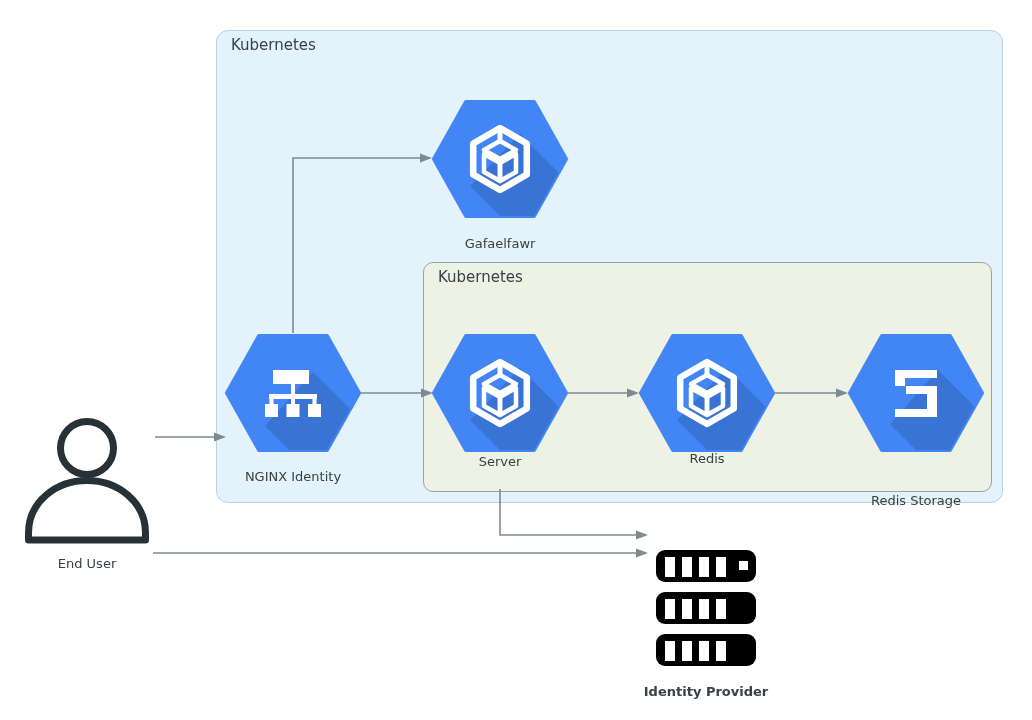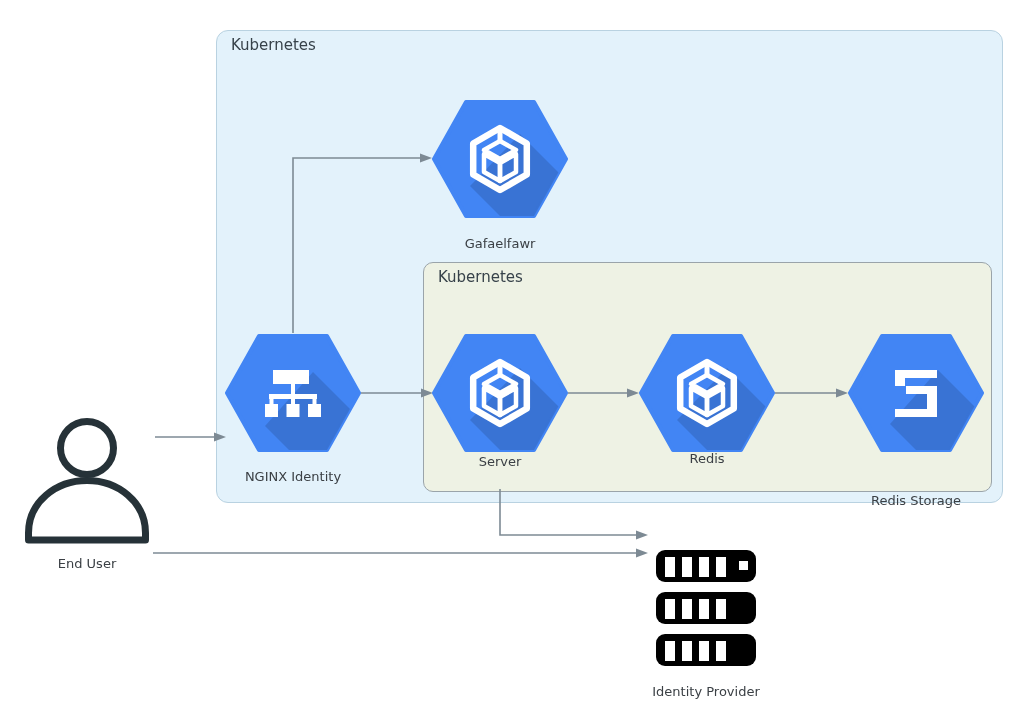--- a/index.html
+++ b/index.html
@@ -195,15 +195,15 @@
           <rect x="27" y="50" width="10" height="20"></rect>
         <rect x="44" y="50" width="10" height="20"></rect>
           <rect x="61" y="50" width="10" height="20"></rect>
         <rect x="10" y="92" width="10" height="20"></rect>
           <rect x="27" y="92" width="10" height="20"></rect>
         <rect x="44" y="92" width="10" height="20"></rect>
           <rect x="61" y="92" width="10" height="20"></rect>
       </g>
     </svg>
   </div>
-  <div class="node-label" style="left:706px;top:684px;">Identity Provider</div>
+  <div class="node-label" style="left:706px;top:684px;font-weight:bold;">Identity Provider</div>
 
 </div>
 
 </body></html>

